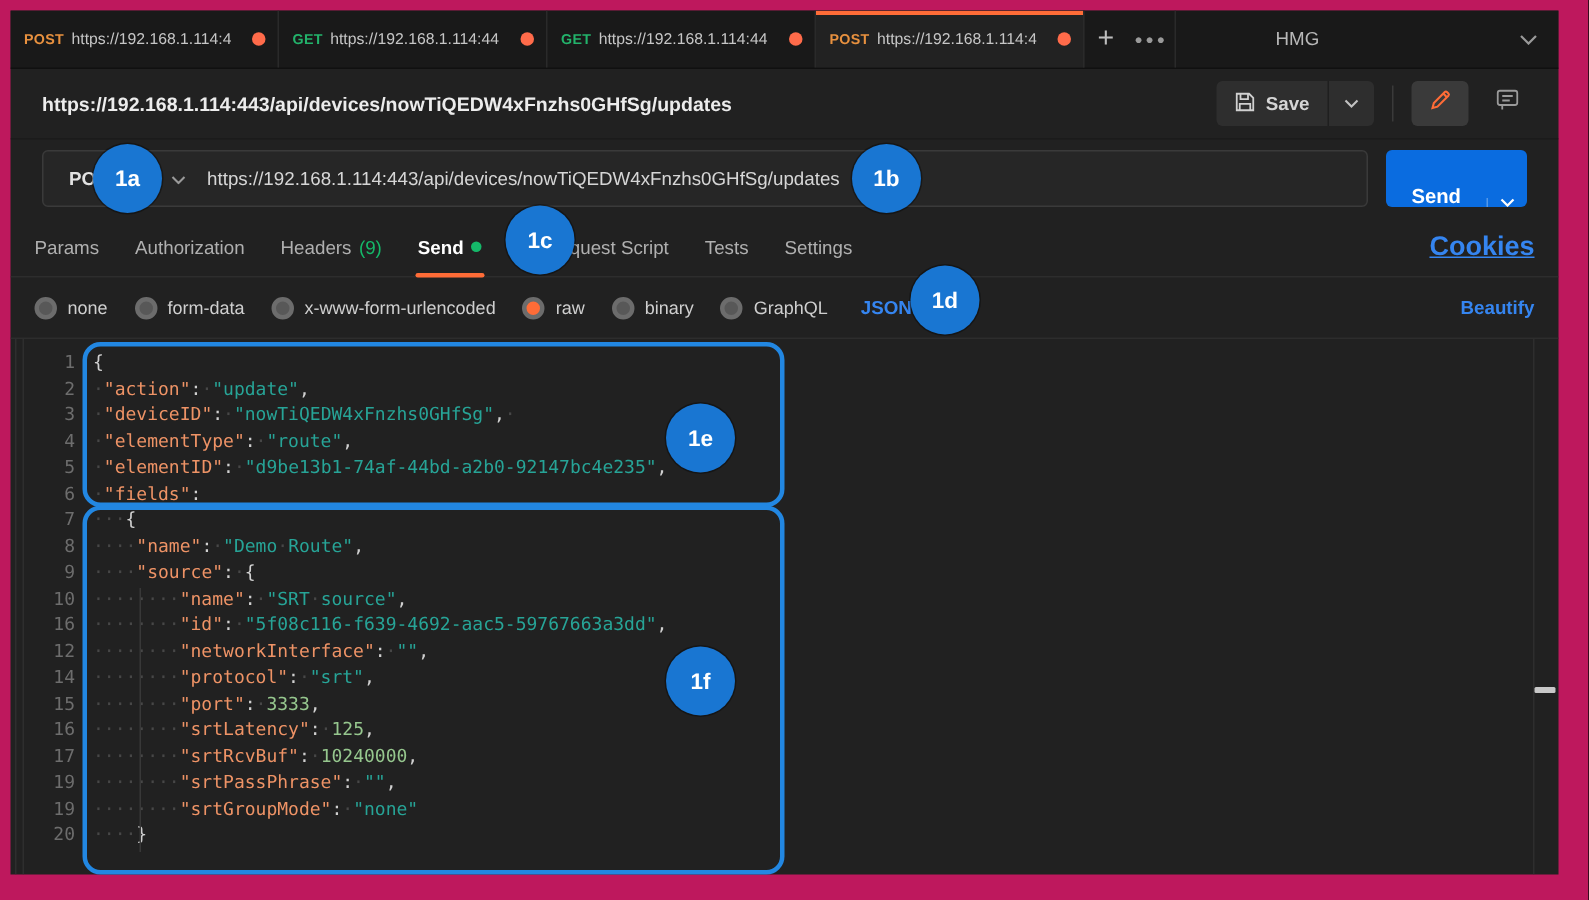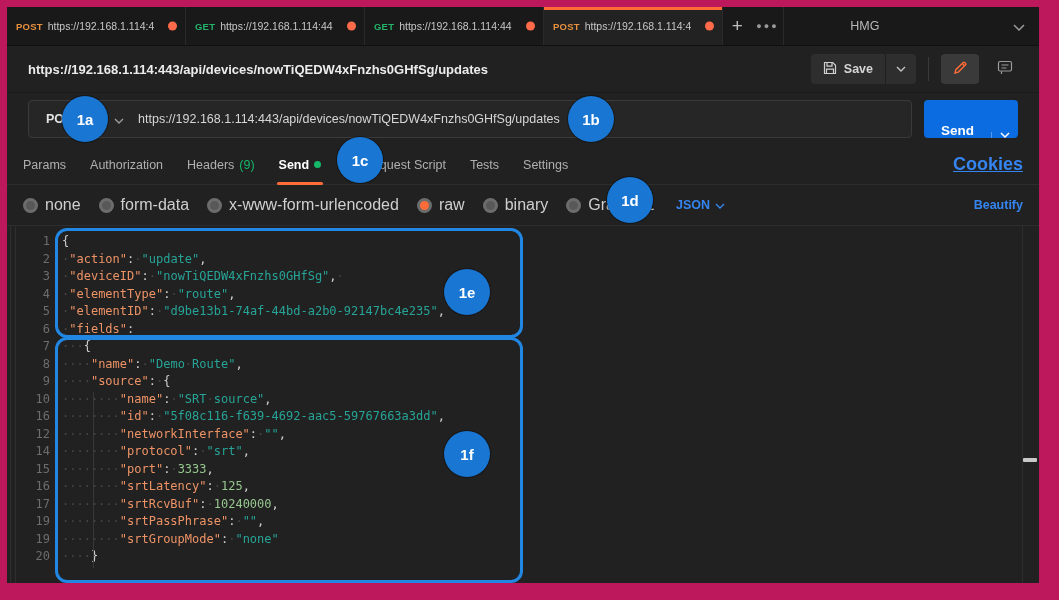--- a/index.html
+++ b/index.html
@@ -49,21 +49,21 @@
   .reqtabs{height:39px;display:flex;align-items:center;padding:0 16px;gap:24px;border-bottom:1px solid #2d2d2d;flex-shrink:0;}
   .rqt{font-size:12.5px;color:#b0b0b0;display:flex;align-items:center;gap:5px;height:100%;position:relative;cursor:pointer;white-space:nowrap;}
   .rqt.active{color:#fff;font-weight:700;}
   .rqt.active::after{content:"";position:absolute;bottom:-1px;left:-2px;right:-2px;height:3px;background:#ff6c37;border-radius:2px;}
   .count{color:#15b869;}
   .dot-green{width:7px;height:7px;border-radius:50%;background:#15b869;}
   .cookies{margin-left:auto;color:#3585f0;font-weight:700;font-size:18px;cursor:pointer;text-decoration:underline;}
 
   
   .bodytype{height:40px;display:flex;align-items:center;padding:0 16px;gap:18px;flex-shrink:0;}
-  .bopt{display:flex;align-items:center;gap:7px;font-size:16px;color:#cfcfcf;cursor:pointer;}
+  .bopt{display:flex;align-items:center;gap:7px;font-size:12px;color:#cfcfcf;cursor:pointer;}
   .radio{width:9px;height:9px;border-radius:50%;border:3px solid #6c6c6c;background:#585858;flex-shrink:0;}
   .radio.sel{background:#ff6c37;}
   .json-select{color:#3585f0;font-weight:600;font-size:12.5px;display:flex;align-items:center;gap:5px;margin-left:4px;cursor:pointer;}
   .beautify{margin-left:auto;color:#3585f0;font-weight:700;font-size:12.5px;cursor:pointer;}
 
   
   .editor{flex:1;position:relative;border-top:1px solid #2d2d2d;overflow:hidden;
           font-family:"DejaVu Sans Mono",monospace;font-size:12px;}
   .edge-l1,.edge-l2{position:absolute;top:0;bottom:0;width:1px;background:#2e2e2e;}
   .edge-l1{left:3px;} .edge-l2{left:8px;}

